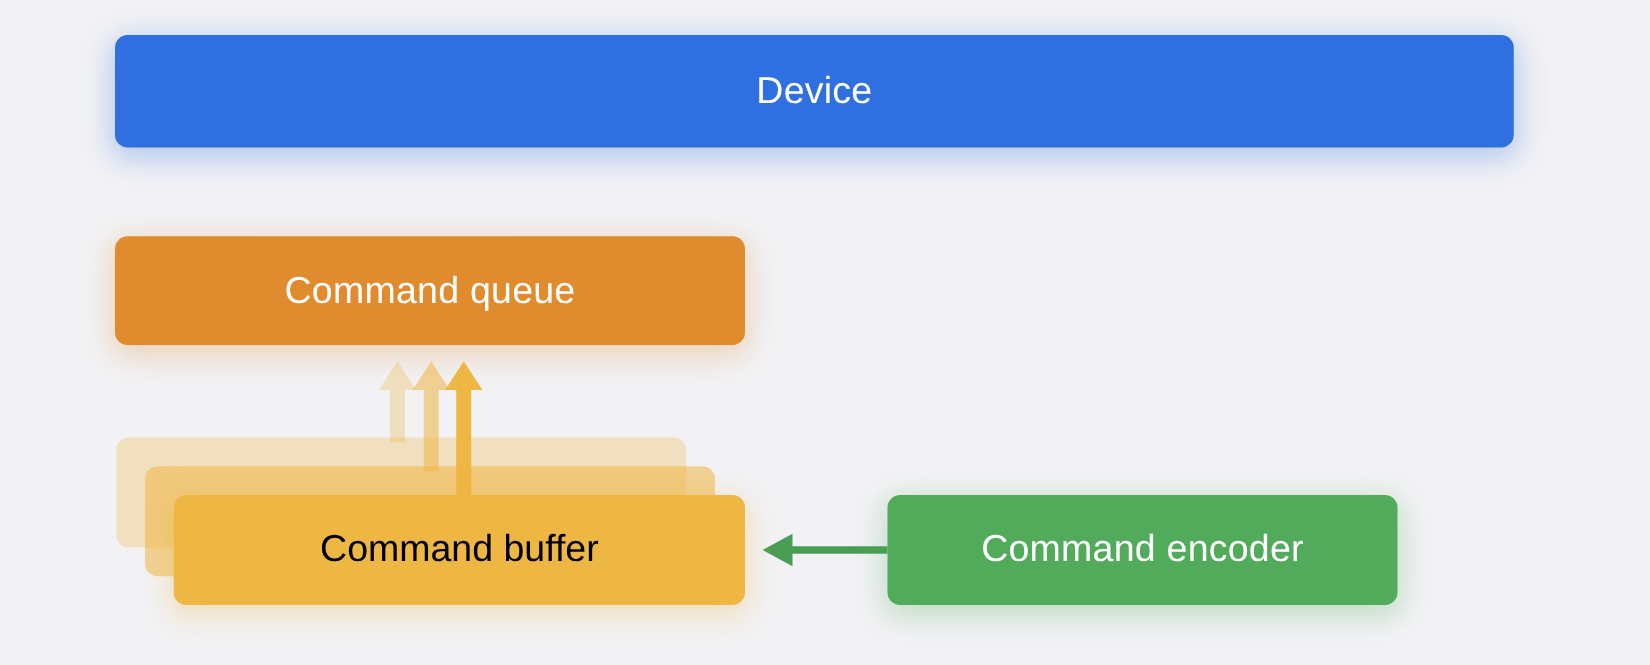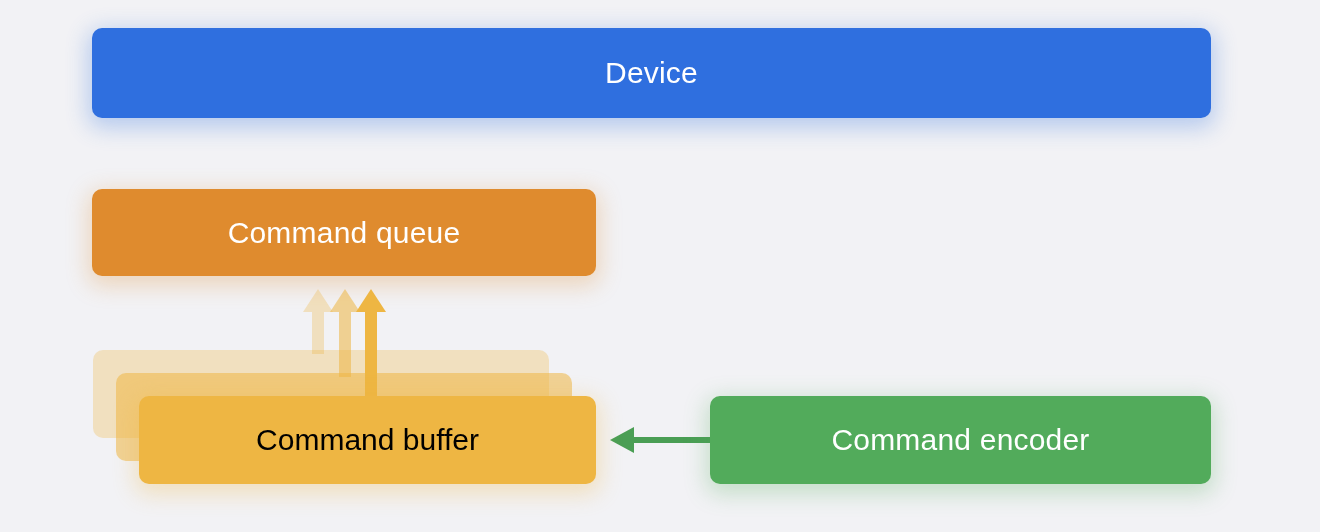--- a/index.html
+++ b/index.html
@@ -101,21 +101,21 @@
     color: #000000;
     font-size: 30px;
     line-height: 1;
     white-space: nowrap;
   }
 
   
   #command-encoder-node {
     left: 710px;
     top: 396px;
-    width: 501px;
+    width: 408px;
     height: 88px;
     background: #52ab5b;
     box-shadow: 0 6px 22px 4px rgba(82, 171, 91, 0.28);
   }
 
   
   #arrows-layer {
     position: absolute;
     left: 0;
     top: 0;

